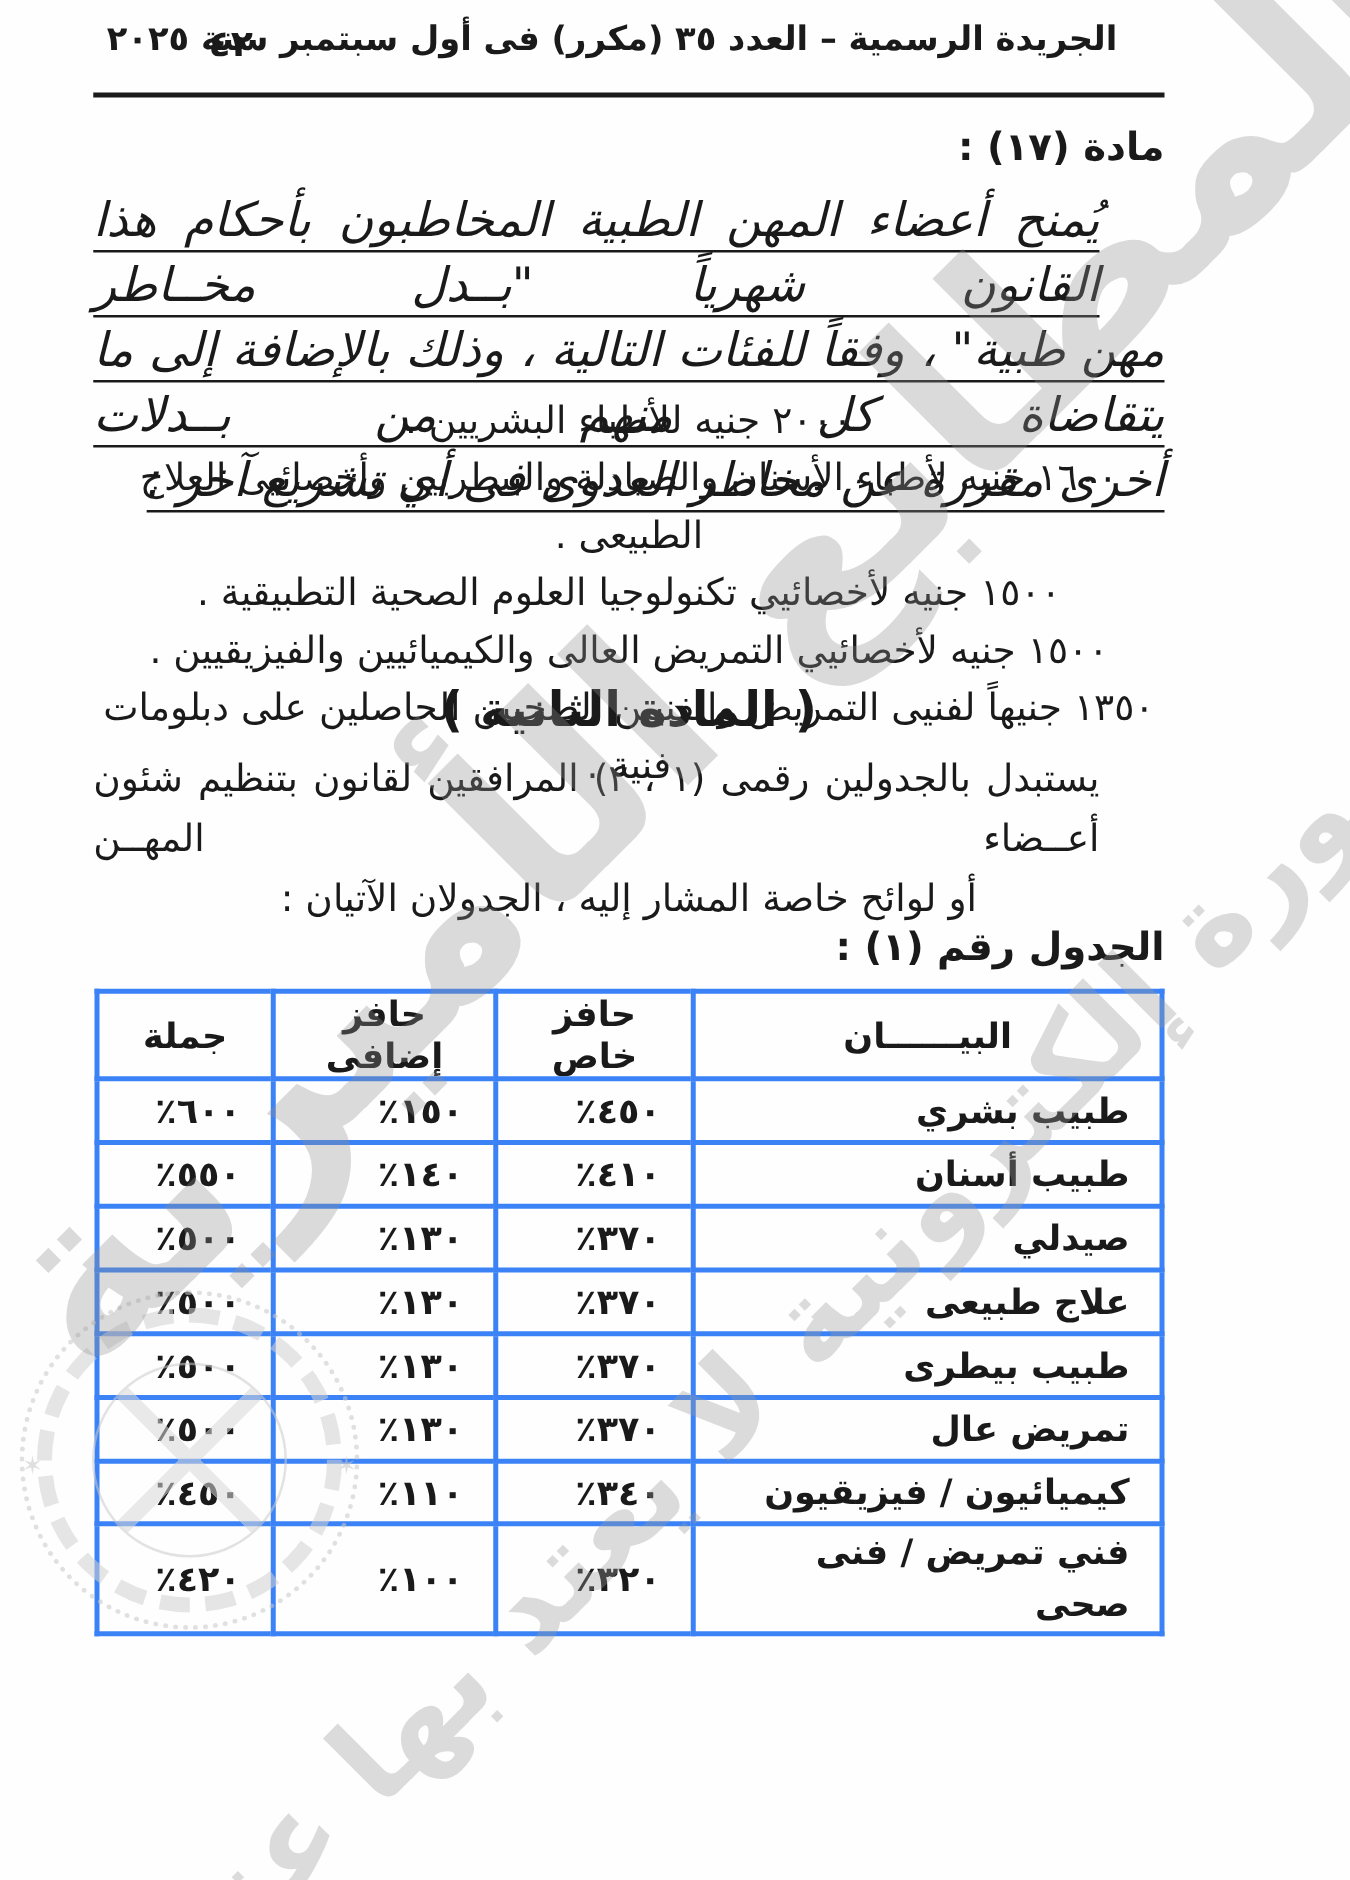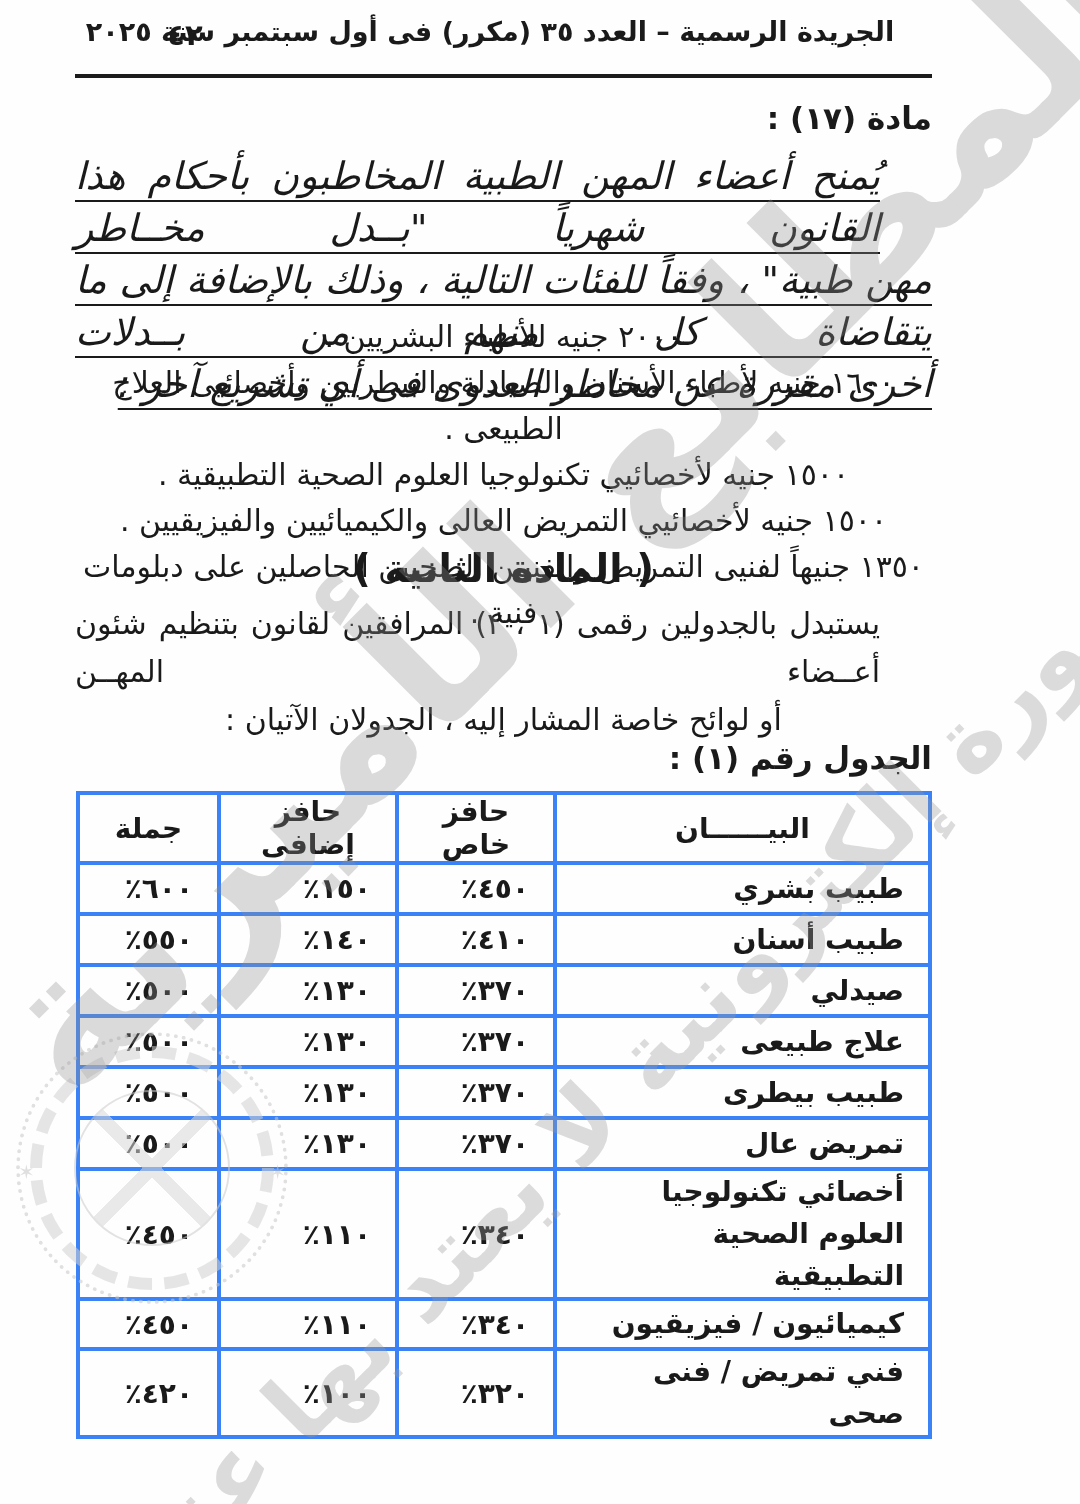--- a/index.html
+++ b/index.html
@@ -207,26 +207,20 @@
         <td class="cell-pct"><span class="pct">٪٣٧٠</span></td>
         <td class="cell-pct"><span class="pct">٪١٣٠</span></td>
         <td class="cell-pct"><span class="pct">٪٥٠٠</span></td>
       </tr>
       <tr class="r-n">
         <td class="cell-label">تمريض عال</td>
         <td class="cell-pct"><span class="pct">٪٣٧٠</span></td>
         <td class="cell-pct"><span class="pct">٪١٣٠</span></td>
         <td class="cell-pct"><span class="pct">٪٥٠٠</span></td>
       </tr>
-      <tr class="r-tall">
-        <td class="cell-label">أخصائي تكنولوجيا العلوم الصحية التطبيقية</td>
-        <td class="cell-pct"><span class="pct">٪٣٤٠</span></td>
-        <td class="cell-pct"><span class="pct">٪١١٠</span></td>
-        <td class="cell-pct"><span class="pct">٪٤٥٠</span></td>
-      </tr>
       <tr class="r-s">
         <td class="cell-label">كيميائيون / فيزيقيون</td>
         <td class="cell-pct"><span class="pct">٪٣٤٠</span></td>
         <td class="cell-pct"><span class="pct">٪١١٠</span></td>
         <td class="cell-pct"><span class="pct">٪٤٥٠</span></td>
       </tr>
       <tr class="r-s">
         <td class="cell-label">فني تمريض / فنى صحى</td>
         <td class="cell-pct"><span class="pct">٪٣٢٠</span></td>
         <td class="cell-pct"><span class="pct">٪١٠٠</span></td>

